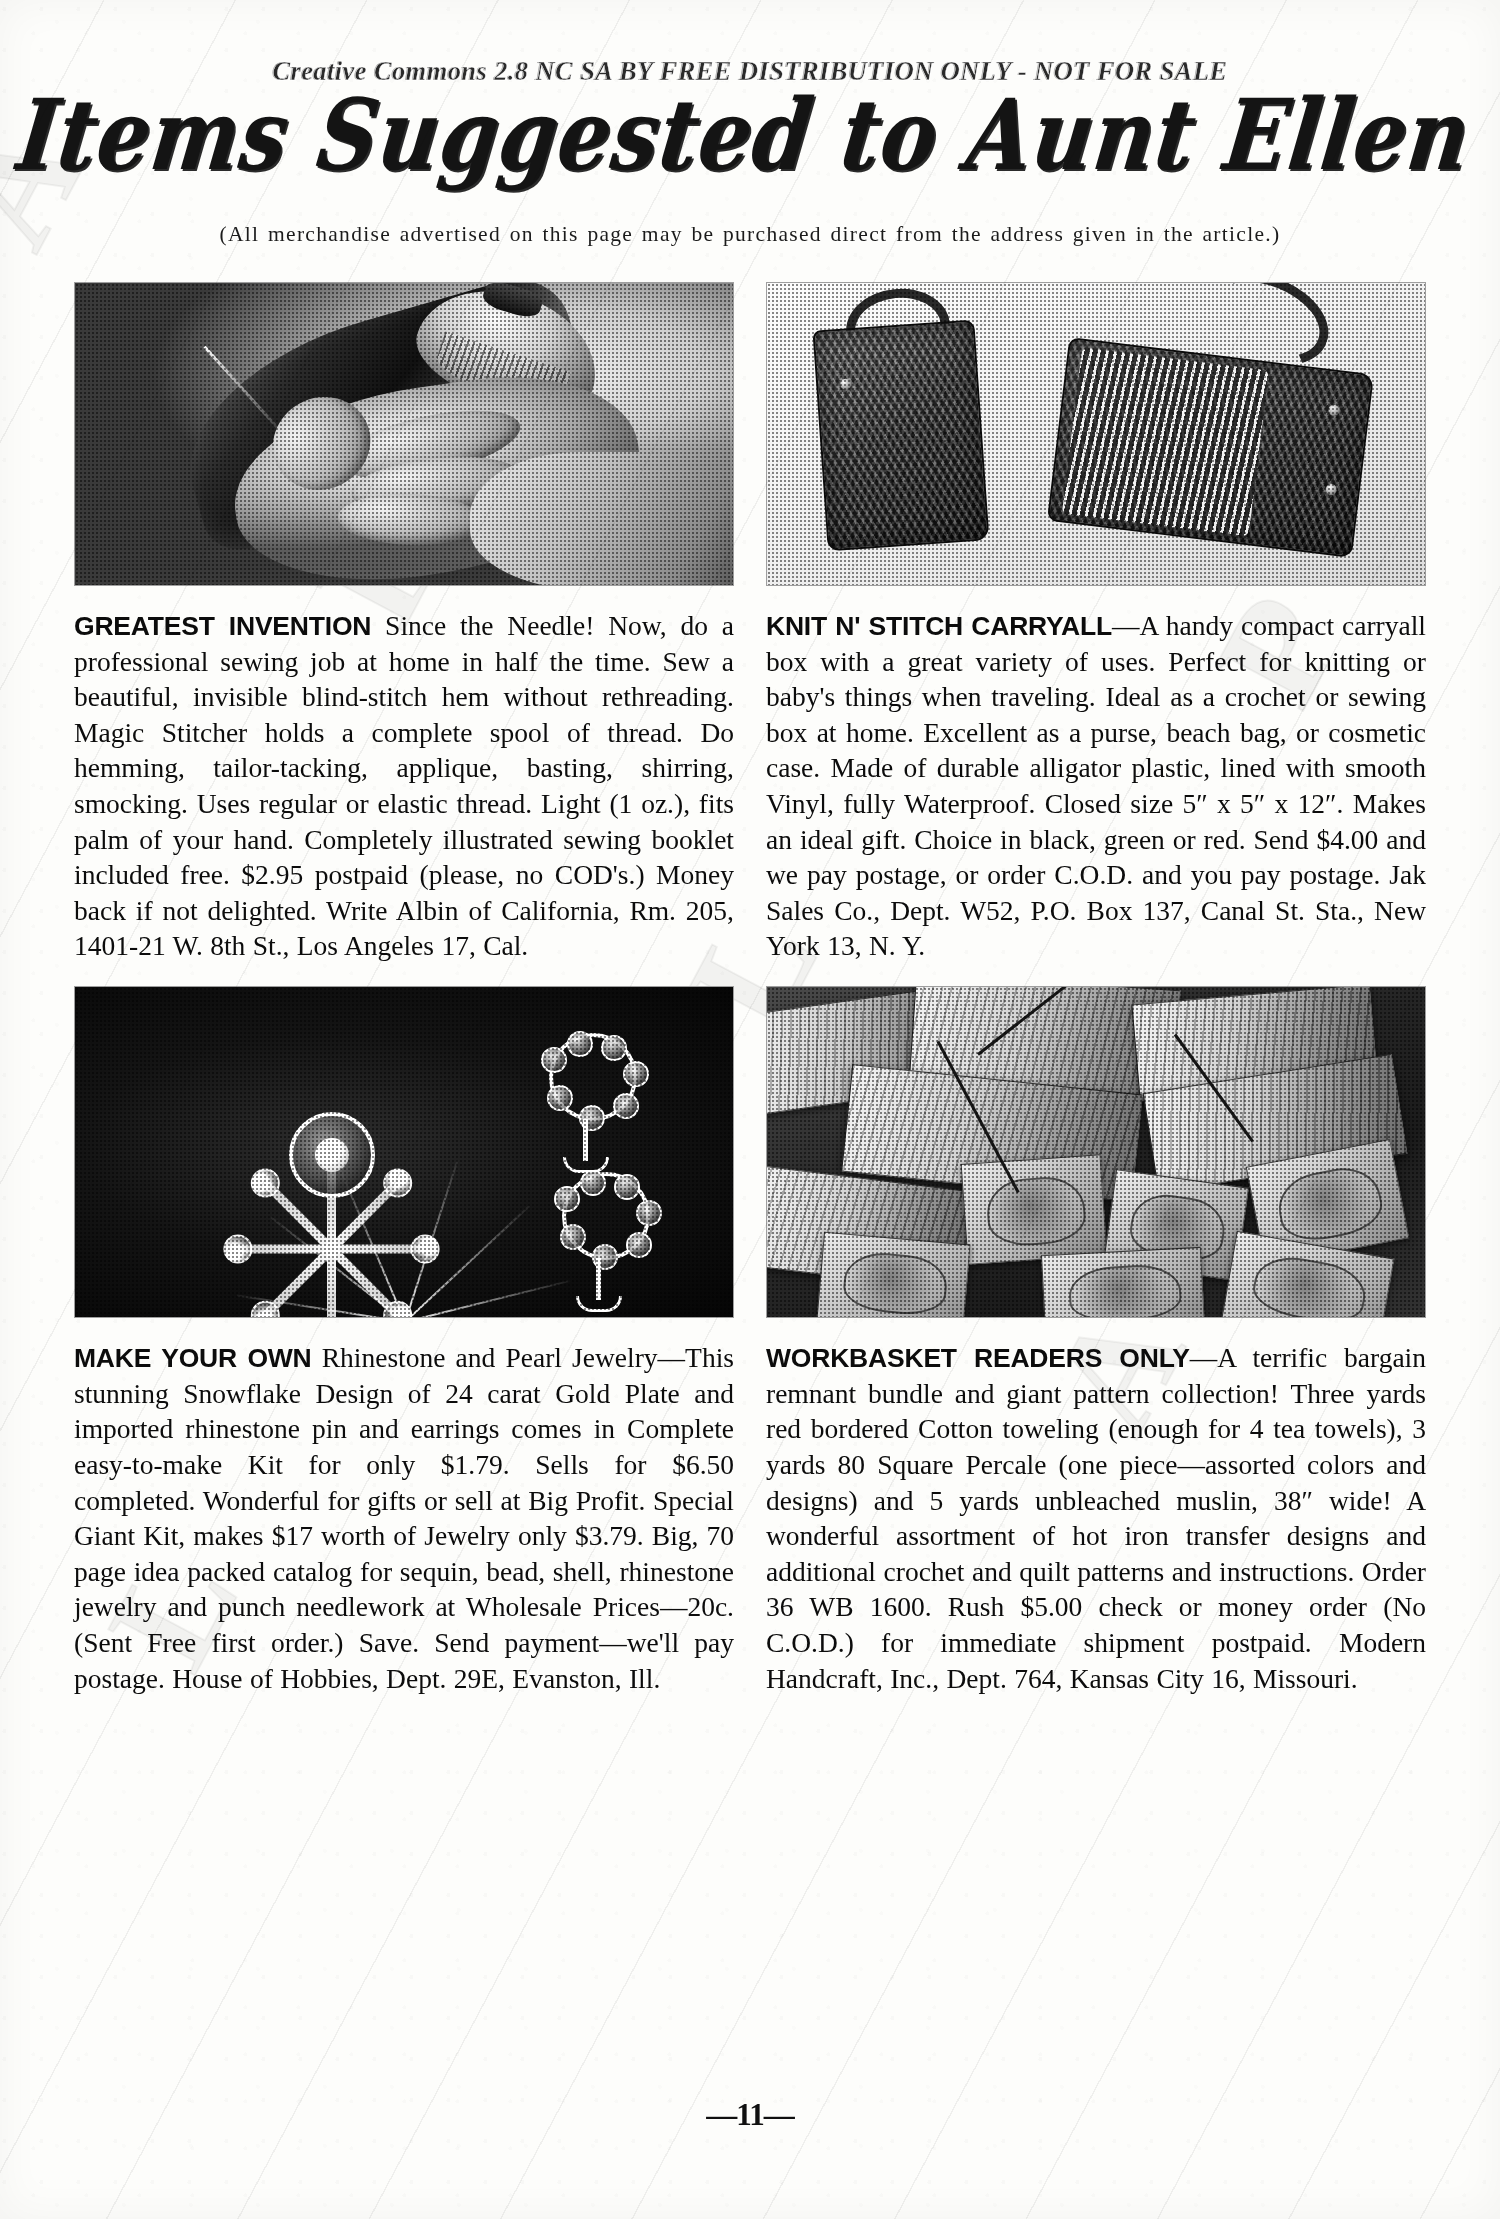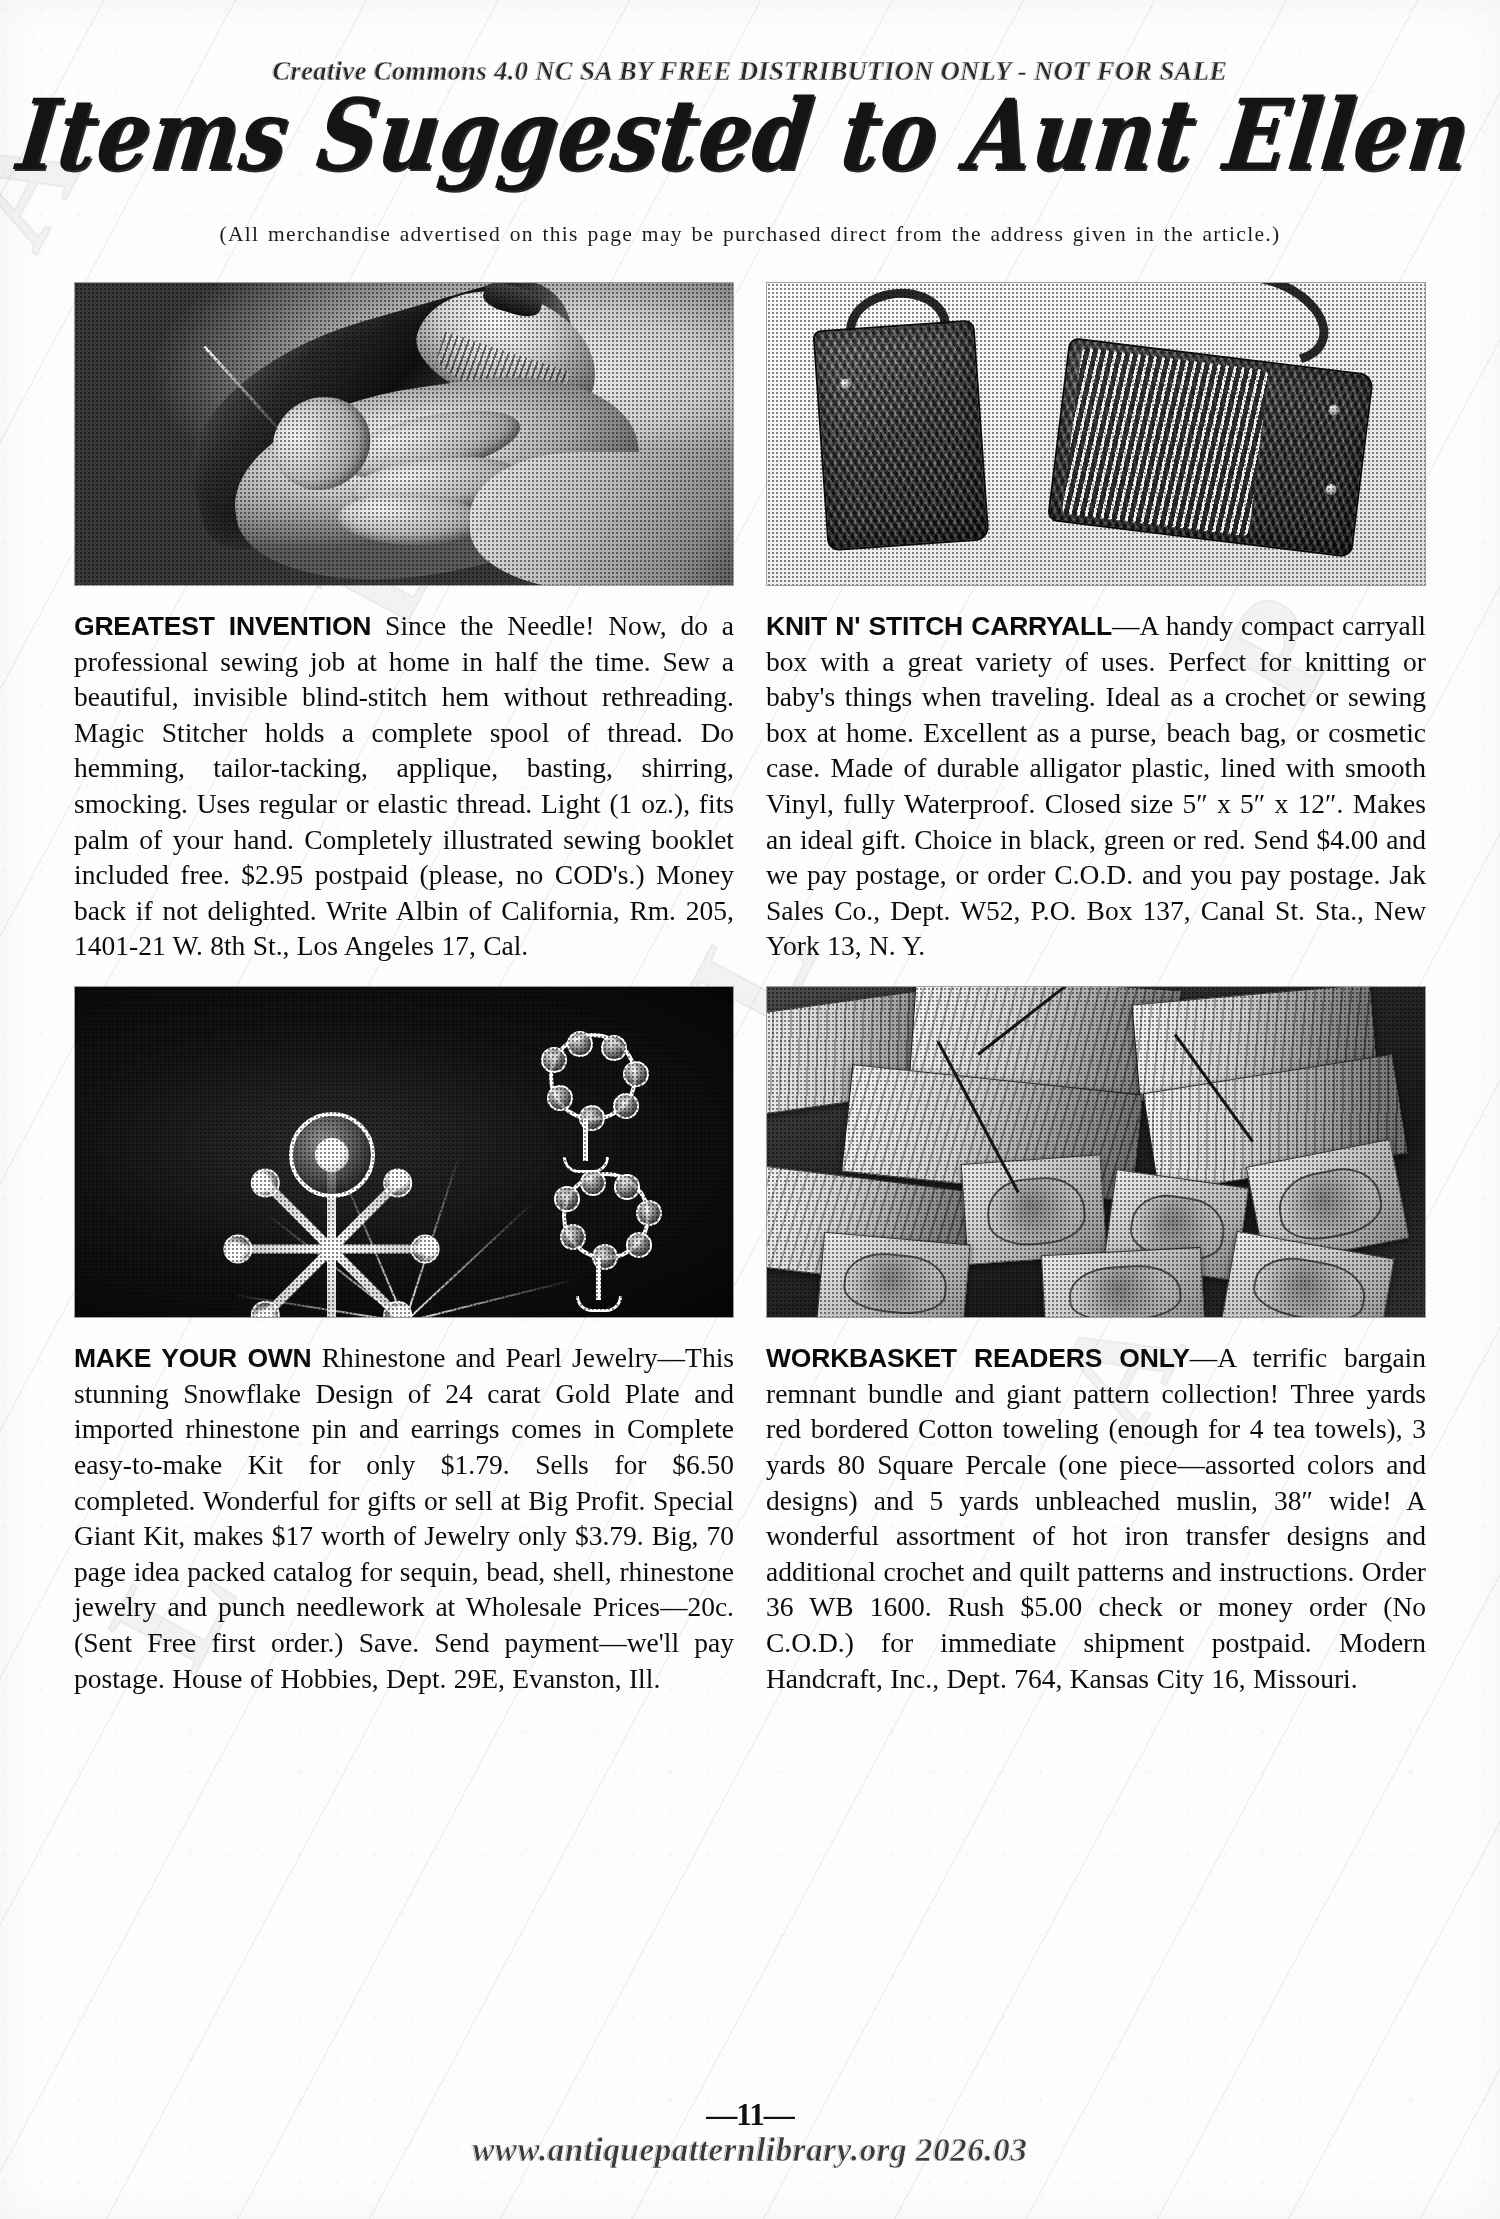--- a/index.html
+++ b/index.html
@@ -683,23 +683,20 @@
           </div>
           <div class="halftone"></div>
         </div>
         <div class="ad-body"><span class="lead">WORKBASKET READERS ONLY</span><span>—A terrific bargain remnant bundle and giant pattern collection! Three yards red bordered Cotton toweling (enough for 4 tea towels), 3 yards 80 Square Percale (one piece—assorted colors and designs) and 5 yards unbleached muslin, 38″ wide! A wonderful assortment of hot iron transfer designs and additional crochet and quilt patterns and instructions. Order 36 WB 1600. Rush $5.00 check or money order (No C.O.D.) for immediate shipment postpaid. Modern Handcraft, Inc., Dept. 764, Kansas City 16, Missouri.</span></div>
       </div>
 
     </div>
   </div>
 
   <div class="pagenum">—11—</div>
-  <div class="site-mark">
-    <span>www.antiquepatternlibrary.org 2026.03</span>
-  </div>
 
   <div class="cc-notice">
-    <span>Creative Commons 4.0 NC SA BY FREE DISTRIBUTION ONLY - NOT FOR SALE</span>
+    <span>Creative Commons 2.8 NC SA BY FREE DISTRIBUTION ONLY - NOT FOR SALE</span>
   </div>
   <div class="hatch"></div>
   <div class="edge"></div>
 
 </div>
 
 </body></html>

